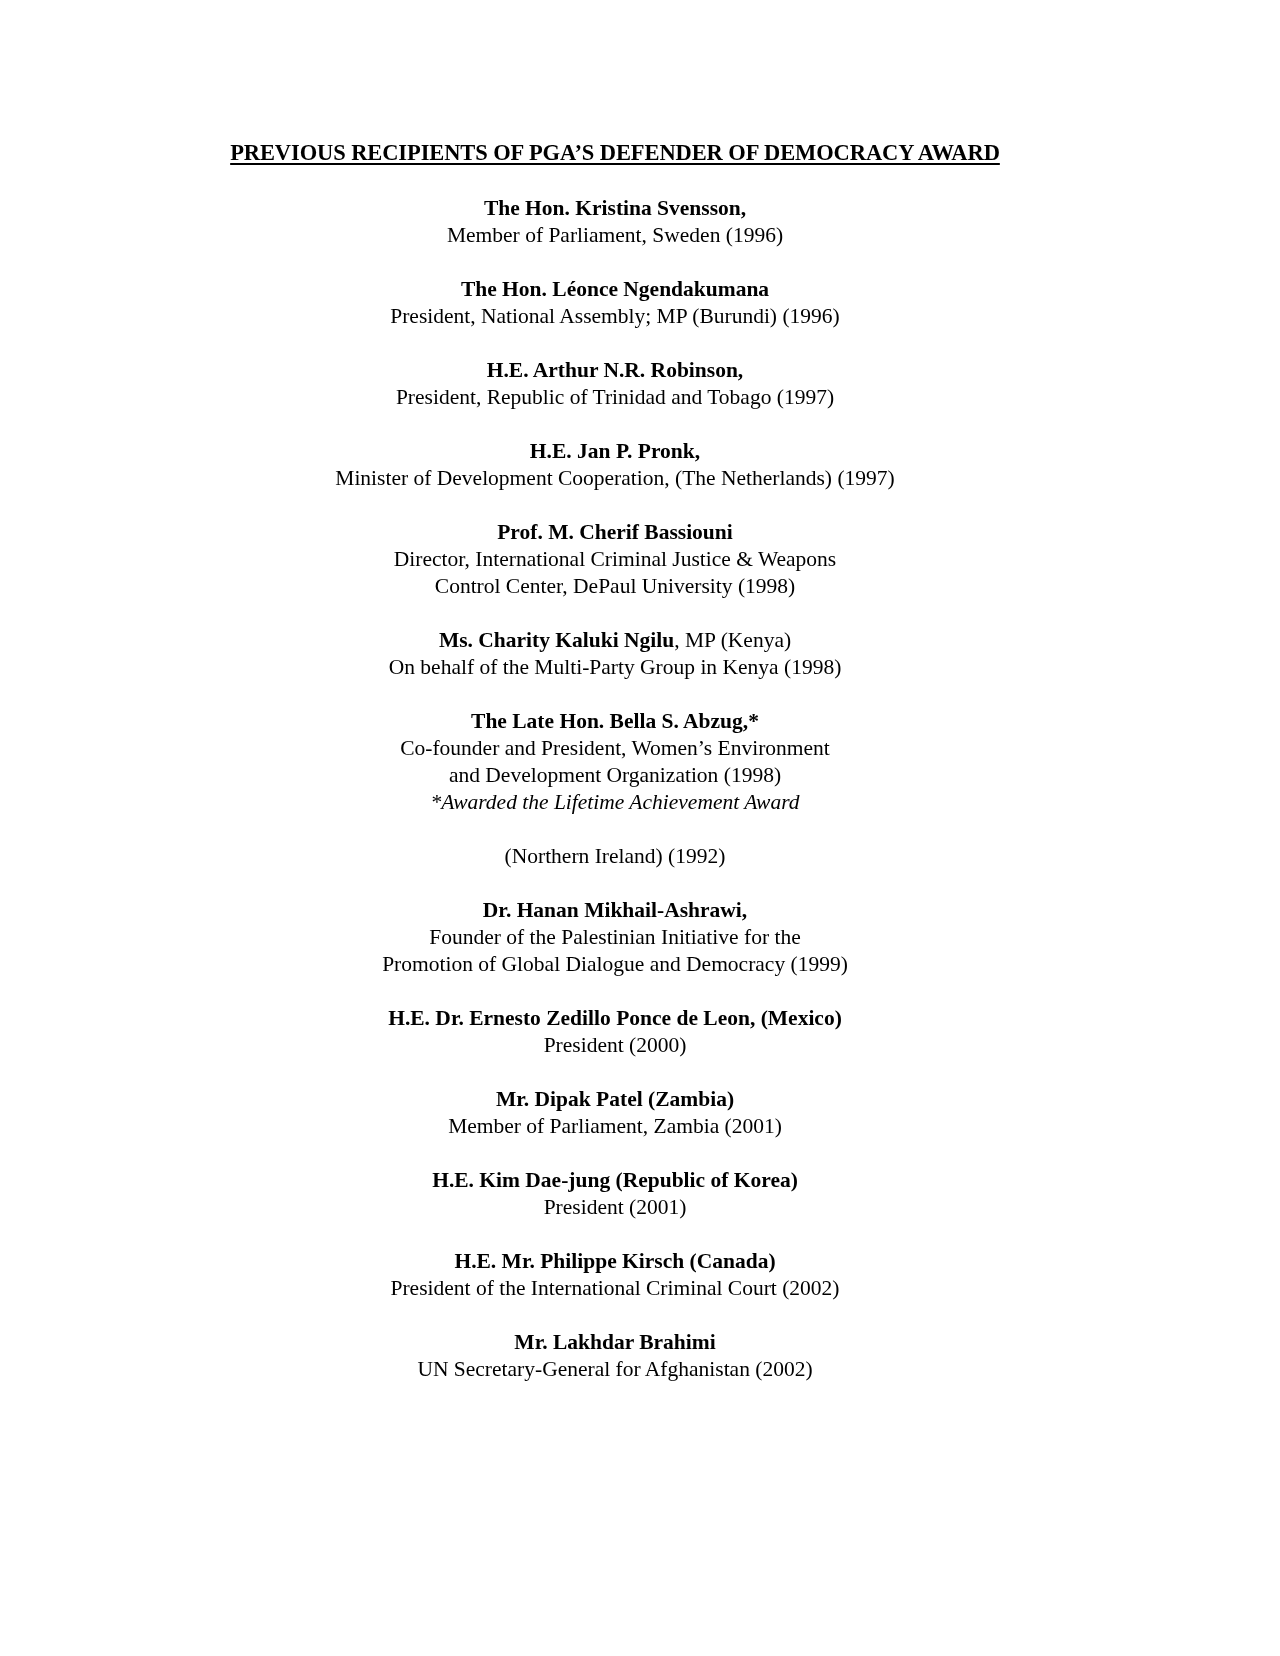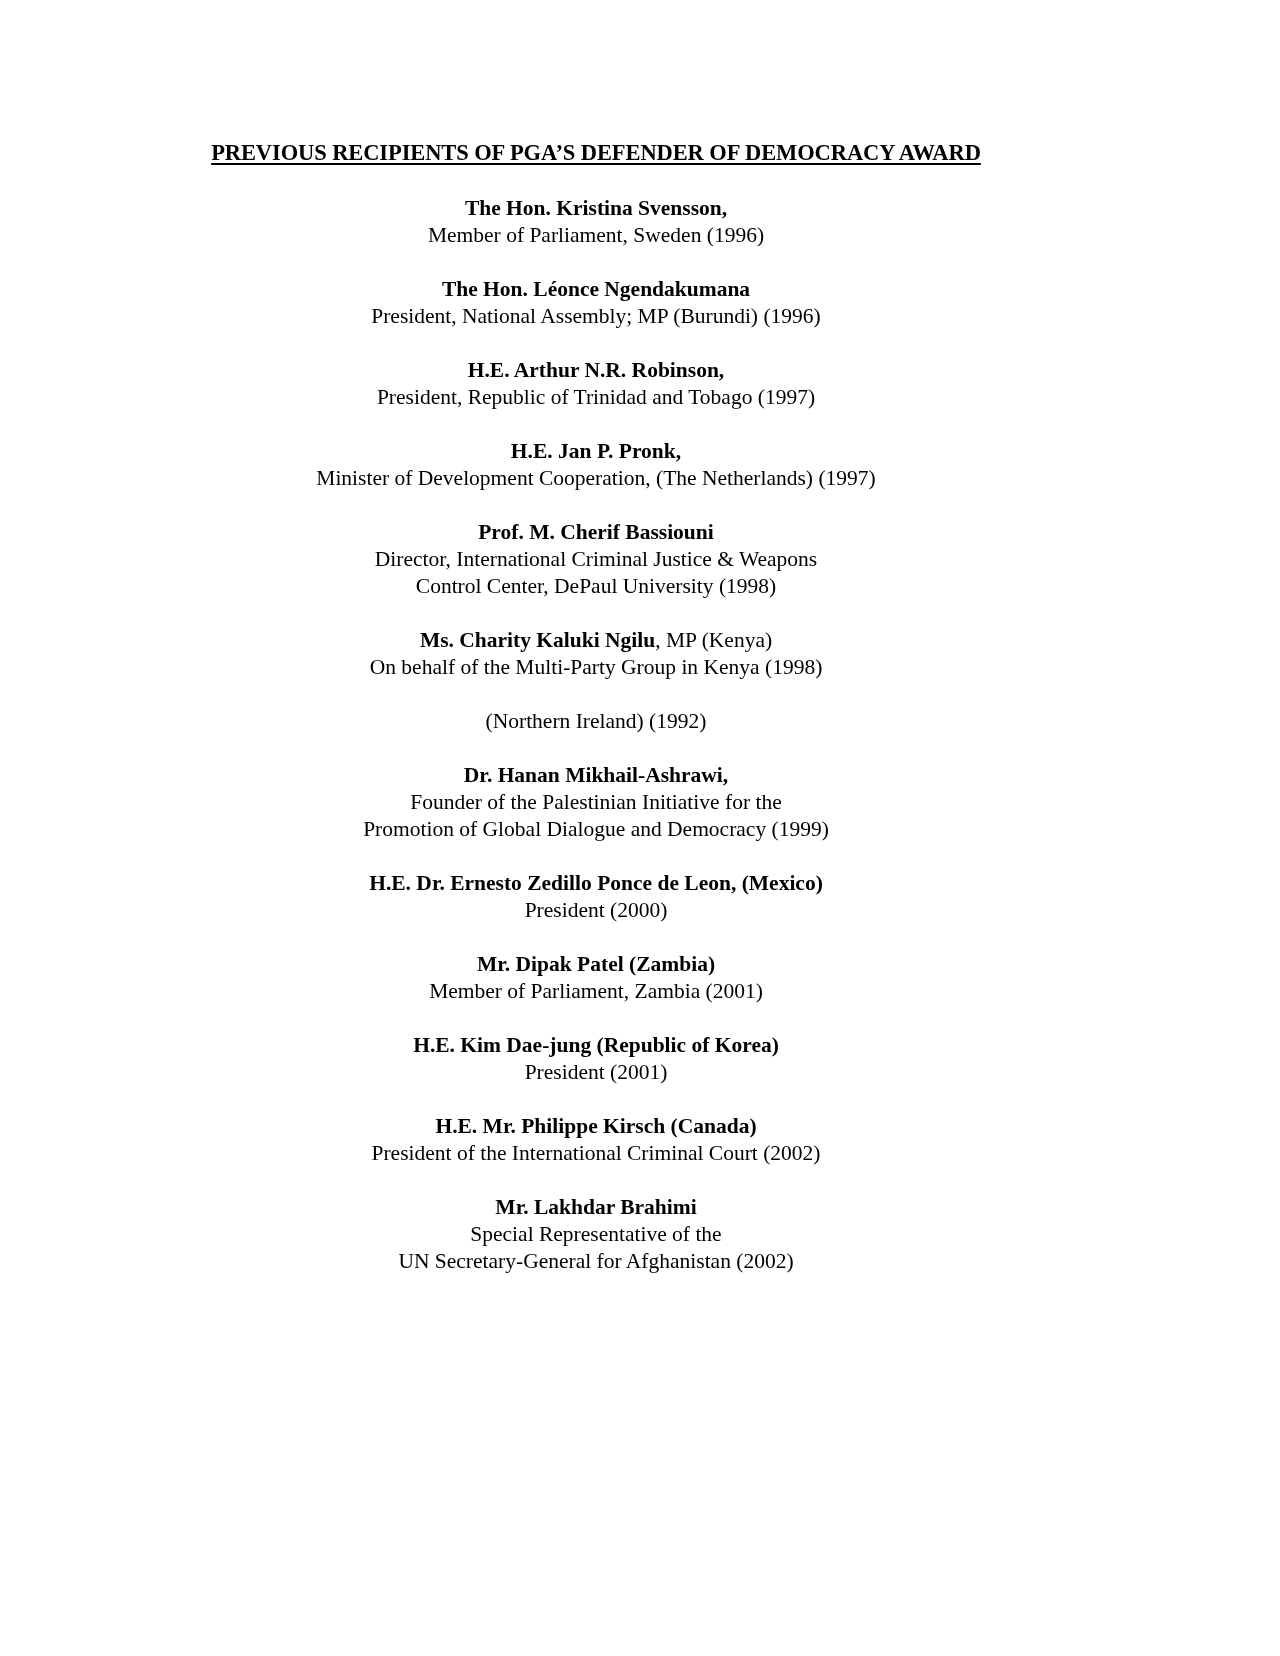--- a/index.html
+++ b/index.html
@@ -17,21 +17,21 @@
   }
   .page {
     width: 1280px;
     height: 1656px;
     background: #ffffff;
     position: relative;
   }
   
   .content {
     position: absolute;
-    left: 56px;
+    left: 75px;
     top: 0;
     width: 1080px;
     text-align: center;
   }
   .doc-title {
     margin: 0;
     padding-top: 139px;
     font-size: 22.5px;
     font-weight: bold;
     letter-spacing: -0.1px;
@@ -105,20 +105,26 @@
         <li class="entry">
           <div class="entry-line bold"><span class="emph">Prof. M. Cherif Bassiouni</span></div>
           <div class="entry-line">Director, International Criminal Justice &amp; Weapons</div>
           <div class="entry-line">Control Center, DePaul University (1998)</div>
         </li>
         <li class="entry">
           <div class="entry-line bold"><span class="emph">Ms. Charity Kaluki Ngilu</span><span class="plain">, MP (Kenya)</span></div>
           <div class="entry-line">On behalf of the Multi-Party Group in Kenya (1998)</div>
         </li>
         <li class="entry">
+          <div class="entry-line bold"><span class="emph">The Late Hon. Bella S. Abzug,*</span></div>
+          <div class="entry-line">Co-founder and President, Women’s Environment</div>
+          <div class="entry-line">and Development Organization (1998)</div>
+          <div class="entry-line italic">*Awarded the Lifetime Achievement Award</div>
+        </li>
+        <li class="entry">
           <div class="entry-line">(Northern Ireland) (1992)</div>
         </li>
         <li class="entry">
           <div class="entry-line bold"><span class="emph">Dr. Hanan Mikhail-Ashrawi,</span></div>
           <div class="entry-line">Founder of the Palestinian Initiative for the</div>
           <div class="entry-line">Promotion of Global Dialogue and Democracy (1999)</div>
         </li>
         <li class="entry">
           <div class="entry-line bold"><span class="emph">H.E. Dr. Ernesto Zedillo Ponce de Leon, (Mexico)</span></div>
           <div class="entry-line">President (2000)</div>
@@ -130,19 +136,18 @@
         <li class="entry">
           <div class="entry-line bold"><span class="emph">H.E. Kim Dae-jung (Republic of Korea)</span></div>
           <div class="entry-line">President (2001)</div>
         </li>
         <li class="entry">
           <div class="entry-line bold"><span class="emph">H.E. Mr. Philippe Kirsch (Canada)</span></div>
           <div class="entry-line">President of the International Criminal Court (2002)</div>
         </li>
         <li class="entry">
           <div class="entry-line bold"><span class="emph">Mr. Lakhdar Brahimi</span></div>
-          <div class="entry-line">Special Representative of the</div>
           <div class="entry-line">UN Secretary-General for Afghanistan (2002)</div>
         </li>
       </ul>
 
   </div>
 </div>
 
 </body></html>

